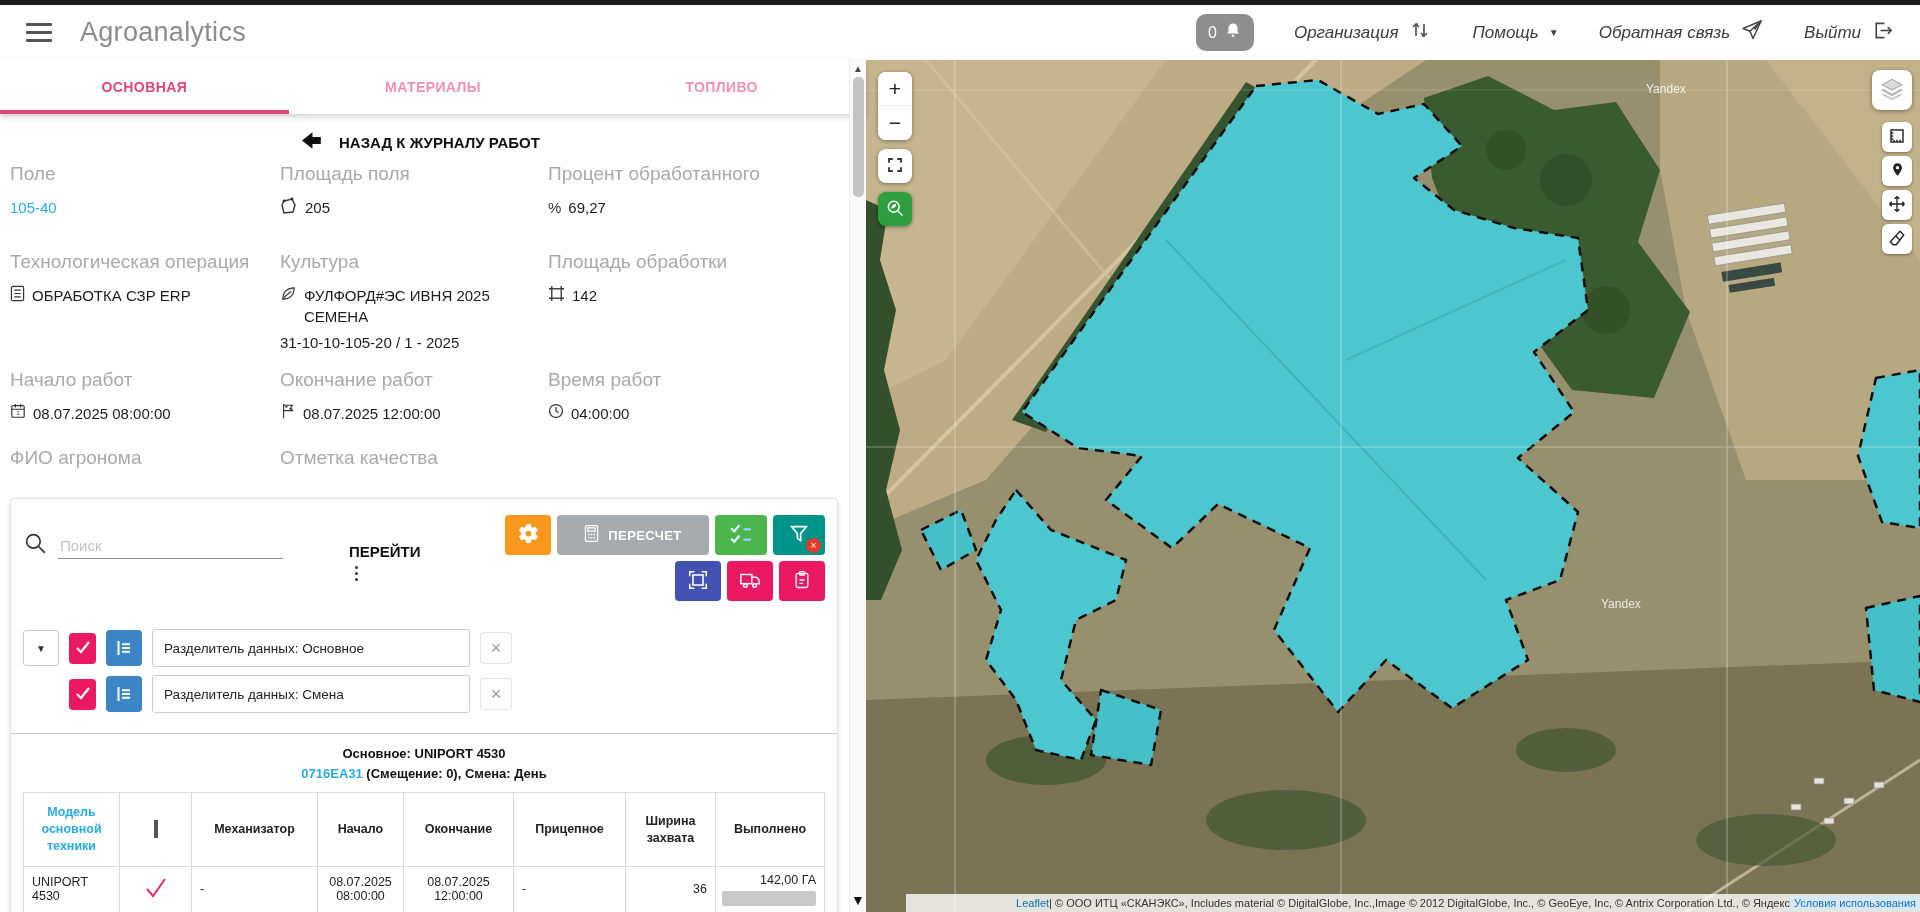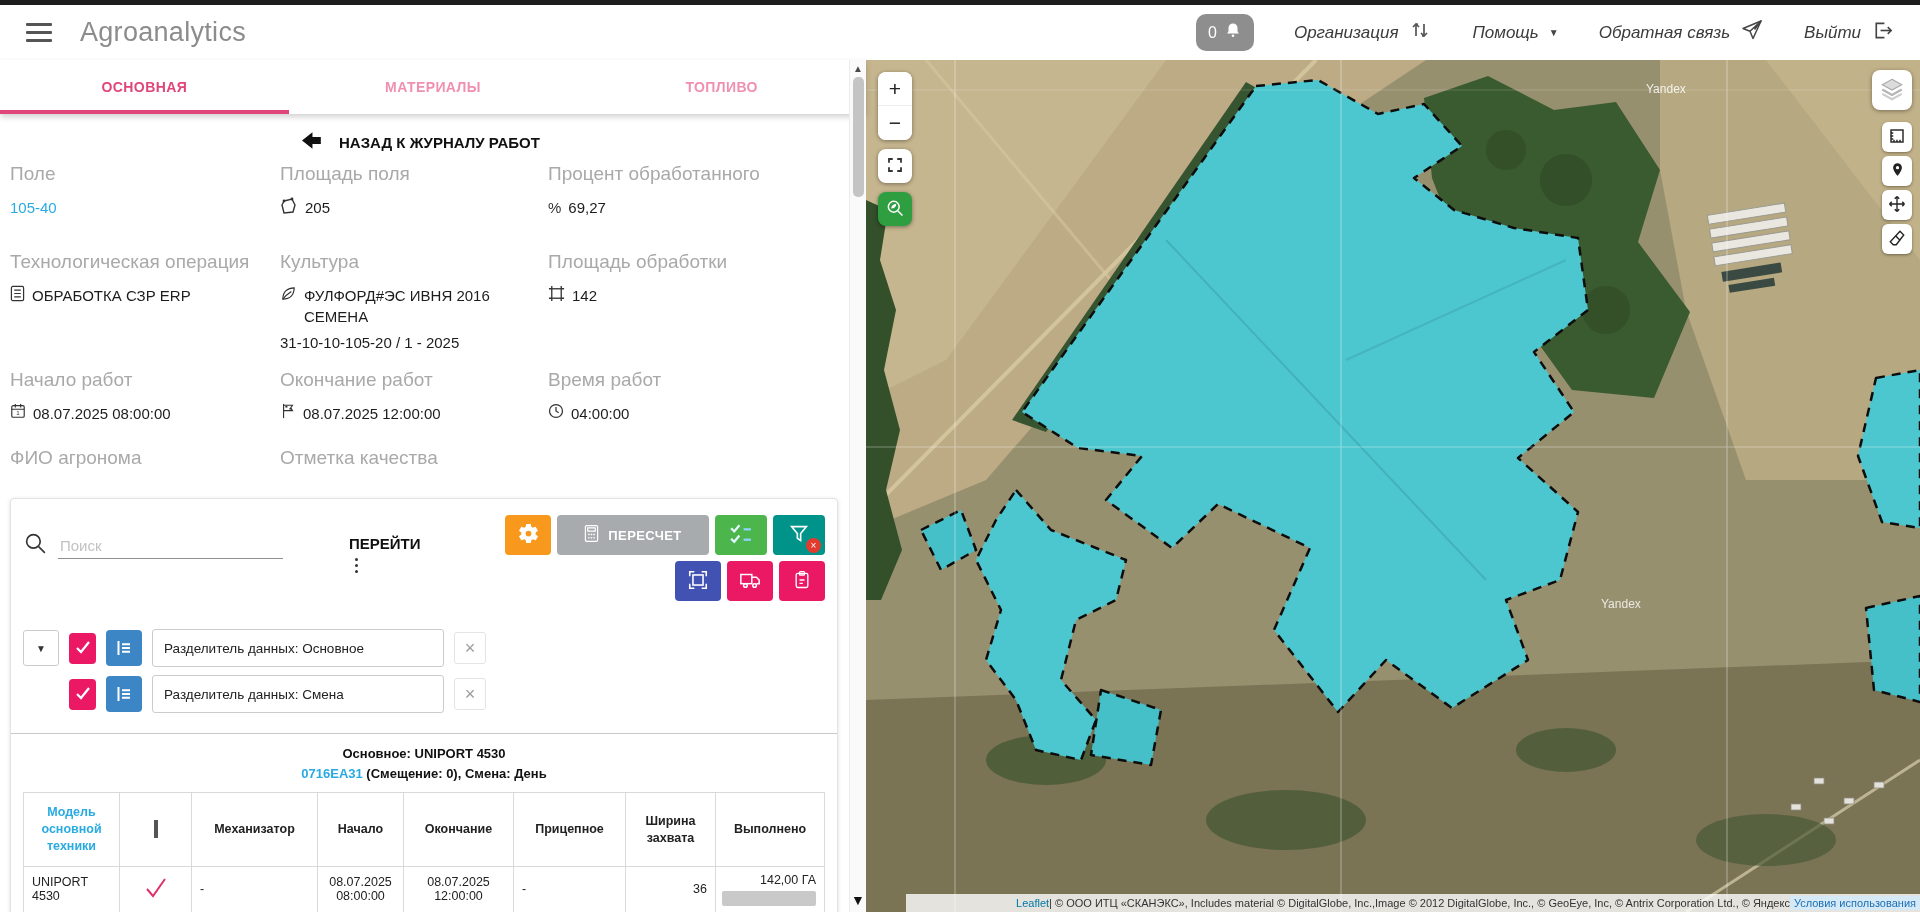--- a/index.html
+++ b/index.html
@@ -38,42 +38,42 @@
   .ival.link { color:#29abe2; cursor:pointer; }
   .icode { margin-top:7px; font-size:15px; color:#1d1d1d; }
   .pct { font-size:15px; color:#333; }
 
   .card { margin:10px 10px 0 10px; border:1px solid #e3e3e3; border-radius:4px; box-shadow:0 1px 4px rgba(0,0,0,.13); background:#fff; padding:16px 12px 0 12px; height:486px; overflow:hidden; position:relative; }
 
   .toolbar-row { display:flex; align-items:flex-start; }
   .search-wrap { display:flex; align-items:center; gap:10px; margin-top:16px; }
   .search-input { border:none; border-bottom:1px solid #8f8f8f; width:225px; font-size:15px; padding:4px 2px; outline:none; color:#333; font-family:inherit; }
   .search-input::placeholder { color:#c2c2c2; }
-  .go-wrap { margin:20px 0 0 66px; display:flex; flex-direction:column; }
+  .go-wrap { margin:28px 0 0 66px; display:flex; flex-direction:column; }
   .go-label { font-weight:700; font-size:15px; color:#111; cursor:pointer; }
   .kebab { margin:6px 0 0 6px; display:flex; flex-direction:column; gap:3px; cursor:pointer; width:10px; }
   .kebab i { width:3px; height:3px; border-radius:50%; background:#333; }
   .btn-groups { margin-left:auto; display:flex; flex-direction:column; gap:6px; align-items:flex-end; }
   .btn-row { display:flex; gap:6px; }
   .btn { height:40px; border:none; border-radius:4px; display:flex; align-items:center; justify-content:center; color:#fff; cursor:pointer; }
   .btn-gear { width:46px; background:#f8991d; }
   .btn-recalc { width:152px; background:#a8abad; gap:9px; font-weight:700; font-size:13px; letter-spacing:.4px; font-family:inherit; color:#fff; }
   .btn-checks { width:52px; background:#4cb64c; }
   .btn-filter { width:52px; background:#00938a; position:relative; }
   .fbadge { position:absolute; right:4px; bottom:2px; width:15px; height:15px; border-radius:50%; background:#e23b2e; color:#fff; font-size:10px; line-height:15px; text-align:center; }
   .btn-frame { width:46px; background:#4152b3; }
   .btn-pink { width:46px; background:#eb1864; }
 
   .sep-rows { margin-top:28px; display:flex; flex-direction:column; gap:8px; }
   .sep-row { display:flex; align-items:center; gap:10px; }
   .dd-btn { width:36px; height:36px; border:1px solid #ccc; border-radius:3px; background:#fff; font-size:10px; color:#333; cursor:pointer; }
   .dd-slot { width:36px; flex:none; }
   .chk { width:27px; height:31px; border-radius:4px; background:#eb1864; display:flex; align-items:center; justify-content:center; cursor:pointer; flex:none; }
   .sep-ic { width:36px; height:36px; background:#3c86c6; border-radius:4px; display:flex; align-items:center; justify-content:center; flex:none; }
-  .sep-field { width:292px; height:38px; border:1px solid #ccc; border-radius:3px; display:flex; align-items:center; padding:0 11px; font-size:13.5px; color:#222; background:#fff; }
+  .sep-field { width:318px; height:38px; border:1px solid #ccc; border-radius:3px; display:flex; align-items:center; padding:0 11px; font-size:13.5px; color:#222; background:#fff; }
   .x-btn { width:32px; height:32px; border:1px solid #e4e4e4; border-radius:3px; background:#fff; color:#9a9a9a; font-size:18px; line-height:1; cursor:pointer; }
 
   .hr { border-top:1px solid #c9c9c9; margin:20px -12px 0 -12px; }
   .group-head { text-align:center; margin-top:10px; font-size:13px; font-weight:700; color:#111; line-height:1.55; }
   .plate { color:#29abe2; }
 
   table { width:100%; border-collapse:collapse; margin-top:8px; font-size:12.5px; color:#222; table-layout:fixed; }
   th,td { border:1px solid #d9d9d9; padding:6px 8px; text-align:center; vertical-align:middle; }
   th { font-weight:700; padding:11px 5px; line-height:1.35; background:#fff; }
   th.model-h { color:#29abe2; cursor:pointer; }
@@ -209,21 +209,21 @@
             <span>ОБРАБОТКА СЗР ERP</span>
           </div>
         </div>
         <div class="icell r2">
           <div class="ilabel">Культура</div>
           <div class="ival">
             <span><svg width="17" height="17" viewBox="0 0 18 18" fill="none" stroke="#333" stroke-width="1.3">
                   <path d="M3 15C3 7 8 3 15 3c0 8-5 12-12 12z"></path>
                   <path d="M3 15c3-4 6-6 9-8"></path>
                 </svg></span>
-            <span style="max-width:200px">ФУЛФОРД#ЭС ИВНЯ 2016 СЕМЕНА</span>
+            <span style="max-width:200px">ФУЛФОРД#ЭС ИВНЯ 2025 СЕМЕНА</span>
           </div>
           <div class="icode">31-10-10-105-20 / 1 - 2025</div>
         </div>
         <div class="icell r2">
           <div class="ilabel">Площадь обработки</div>
           <div class="ival">
             <span><svg width="17" height="17" viewBox="0 0 18 18" fill="none" stroke="#333" stroke-width="1.4">
                   <rect x="4" y="4" width="10" height="10"></rect>
                   <path d="M4 1v3M14 1v3M4 14v3M14 14v3M1 4h3M1 14h3M14 4h3M14 14h3"></path>
                 </svg></span>

